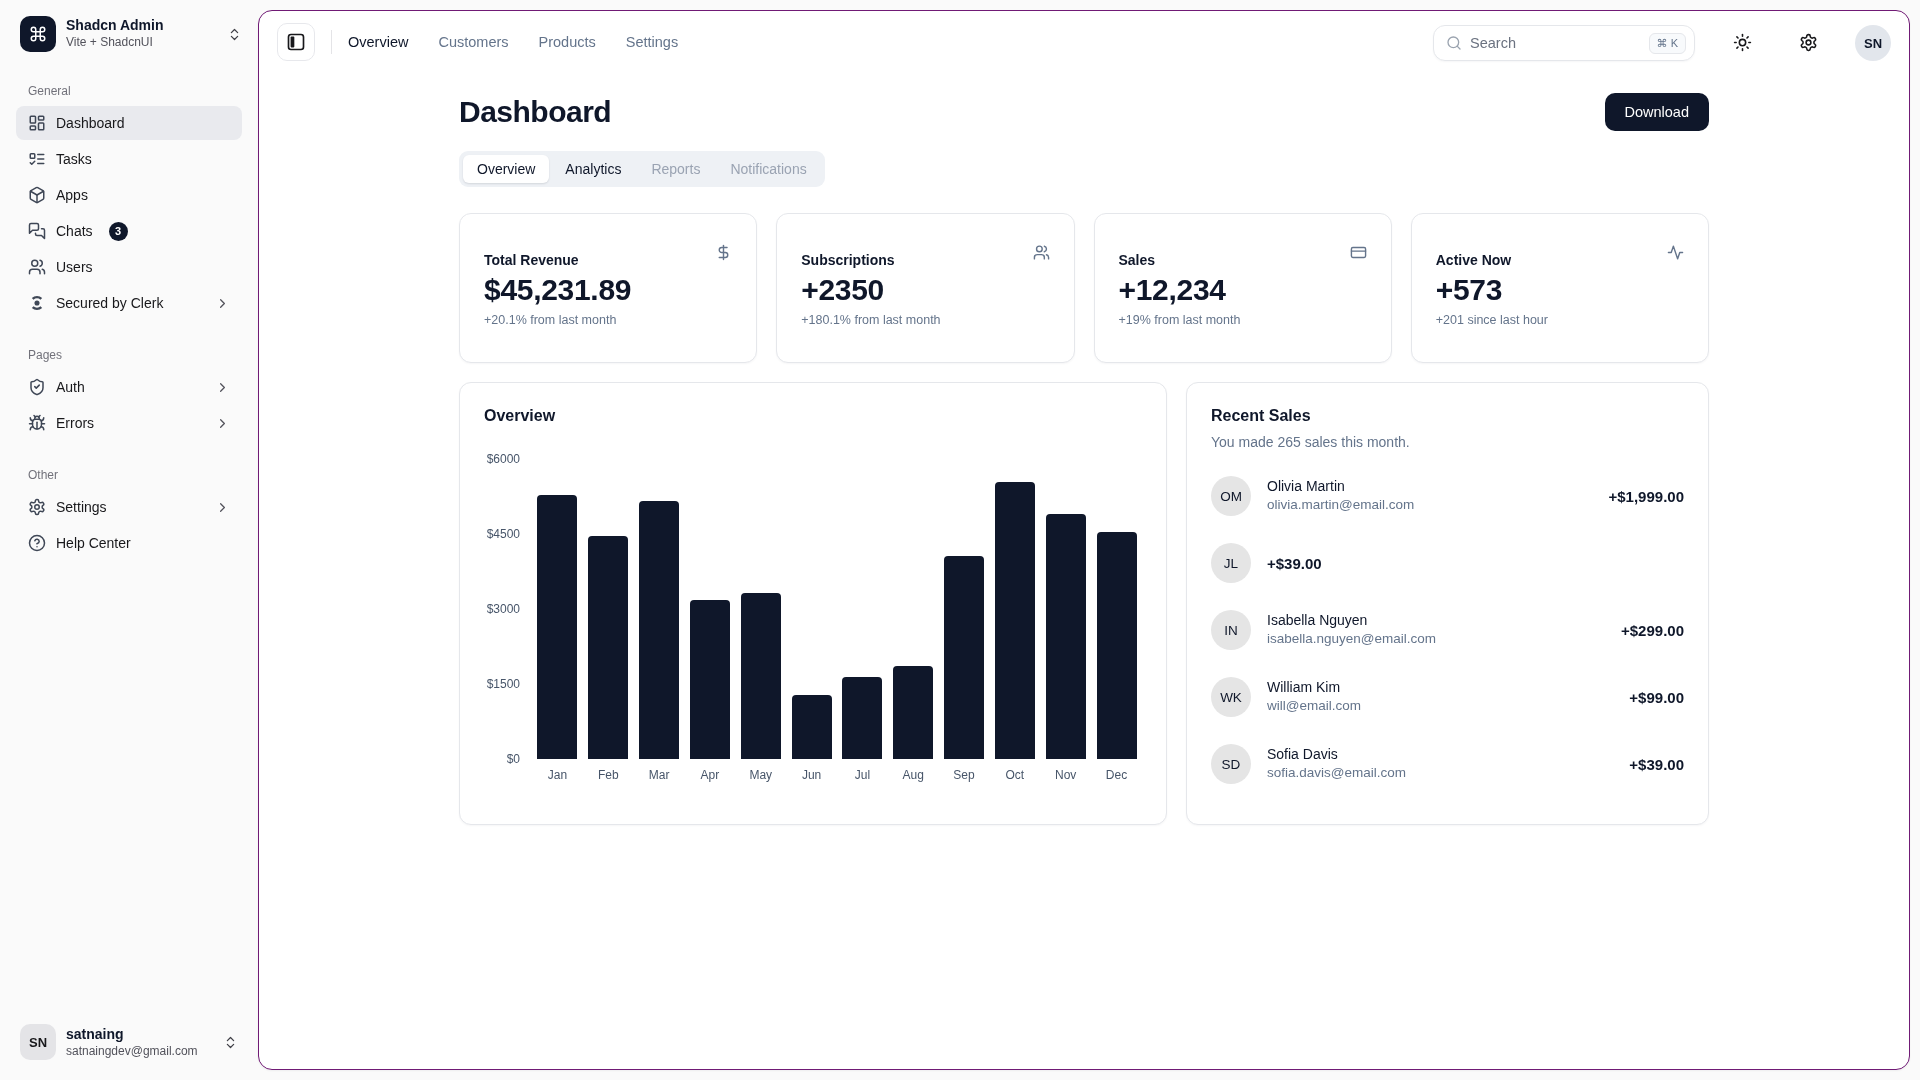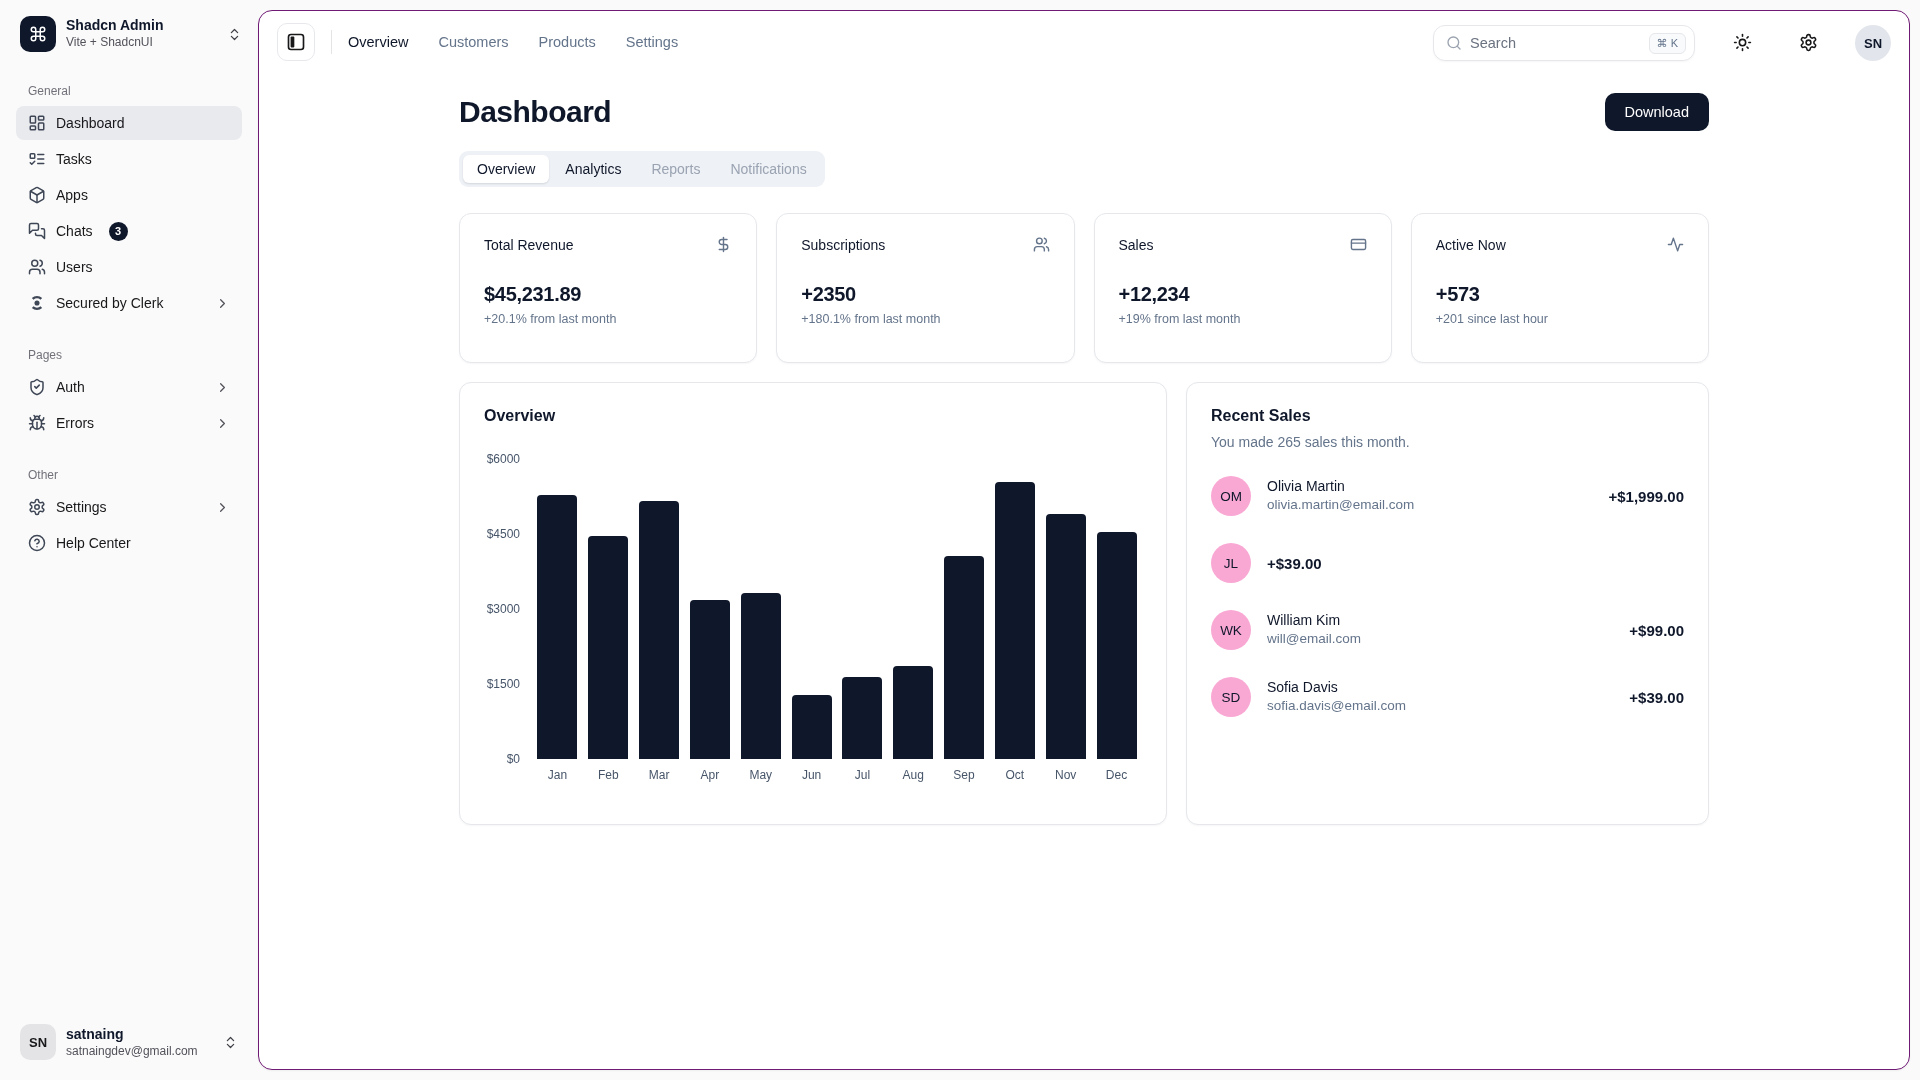--- a/index.html
+++ b/index.html
@@ -79,23 +79,23 @@
   .tabs { display:inline-flex; align-items:center; background:#eef1f5; border-radius:9px;
           padding:4px; gap:2px; margin-top:20px; }
   .tab { font-size:14px; padding:6px 14px; border-radius:6px; color:#0f172a; cursor:pointer; }
   .tab.active { background:#fff; box-shadow:0 1px 2px rgba(16,24,40,.12); font-weight:500; }
   .tab.disabled { color:#9aa3b2; cursor:default; }
 
   .stats-row { display:grid; grid-template-columns:repeat(4,1fr); gap:19px; margin-top:26px; }
   .stat-card { border:1px solid #e5e7eb; border-radius:12px; background:#fff; padding:22px 24px;
                box-shadow:0 1px 2px rgba(16,24,40,.04); height:150px; }
   .stat-head { display:flex; align-items:center; justify-content:space-between; }
-  .stat-title { font-size:14px; font-weight:400; }
+  .stat-title { font-size:14px; font-weight:700;margin-top:16px; }
   .stat-head .icon { color:#64748b; }
-  .stat-value { font-size:20px; font-weight:700; letter-spacing:-.3px; margin-top:30px; }
+  .stat-value { font-size:30px; font-weight:700; letter-spacing:-.3px; margin-top:5px; }
   .stat-change { font-size:12.5px; color:#64748b; margin-top:6px; }
 
   .panels-row { display:grid; grid-template-columns:708px 523px; gap:19px; margin-top:19px; }
   .panel { border:1px solid #e5e7eb; border-radius:12px; background:#fff; padding:24px;
            box-shadow:0 1px 2px rgba(16,24,40,.04); height:443px; }
   .panel-title { font-size:16px; font-weight:700; }
   .panel-sub { font-size:14px; color:#64748b; margin-top:9px; }
 
   
   .chart { display:flex; margin-top:34px; }
@@ -104,21 +104,21 @@
   .plot-wrap { flex:1; }
   .bars { display:flex; height:300px; align-items:flex-end; }
   .bar-cell { flex:1; display:flex; justify-content:center; align-items:flex-end; height:100%; }
   .bar { width:40px; border-radius:4px 4px 0 0; background:#0f172a; }
   .x-labels { display:flex; margin-top:9px; }
   .x-label { flex:1; text-align:center; font-size:12px; color:#475569; }
 
   
   .sales-list { margin-top:26px; }
   .sale-row { display:flex; align-items:center; gap:16px; margin-bottom:27px; }
-  .sale-avatar { width:40px; height:40px; border-radius:999px; background:#f9a8d4;
+  .sale-avatar { width:40px; height:40px; border-radius:999px; background:#e5e5e5;
                  display:flex; align-items:center; justify-content:center;
                  font-size:13.5px; color:#0f172a; }
   .sale-text { flex:1; min-width:0; }
   .sale-name { font-size:14px; font-weight:400; line-height:1.3; }
   .sale-email { font-size:13.5px; color:#64748b; line-height:1.4; }
   .sale-amount { font-size:15px; font-weight:600; }
 </style>
 </head>
 <body>
 
@@ -500,20 +500,28 @@
               <div class="sale-avatar">OM</div>
               <div class="sale-text">
                 <div class="sale-name">Olivia Martin</div>
                 <div class="sale-email">olivia.martin@email.com</div>
               </div>
               <div class="sale-amount">+$1,999.00</div>
             </div>
             <div class="sale-row">
               <div class="sale-avatar">JL</div>
               <div class="sale-amount">+$39.00</div>
+            </div>
+            <div class="sale-row">
+              <div class="sale-avatar">IN</div>
+              <div class="sale-text">
+                <div class="sale-name">Isabella Nguyen</div>
+                <div class="sale-email">isabella.nguyen@email.com</div>
+              </div>
+              <div class="sale-amount">+$299.00</div>
             </div>
             <div class="sale-row">
               <div class="sale-avatar">WK</div>
               <div class="sale-text">
                 <div class="sale-name">William Kim</div>
                 <div class="sale-email">will@email.com</div>
               </div>
               <div class="sale-amount">+$99.00</div>
             </div>
             <div class="sale-row">

